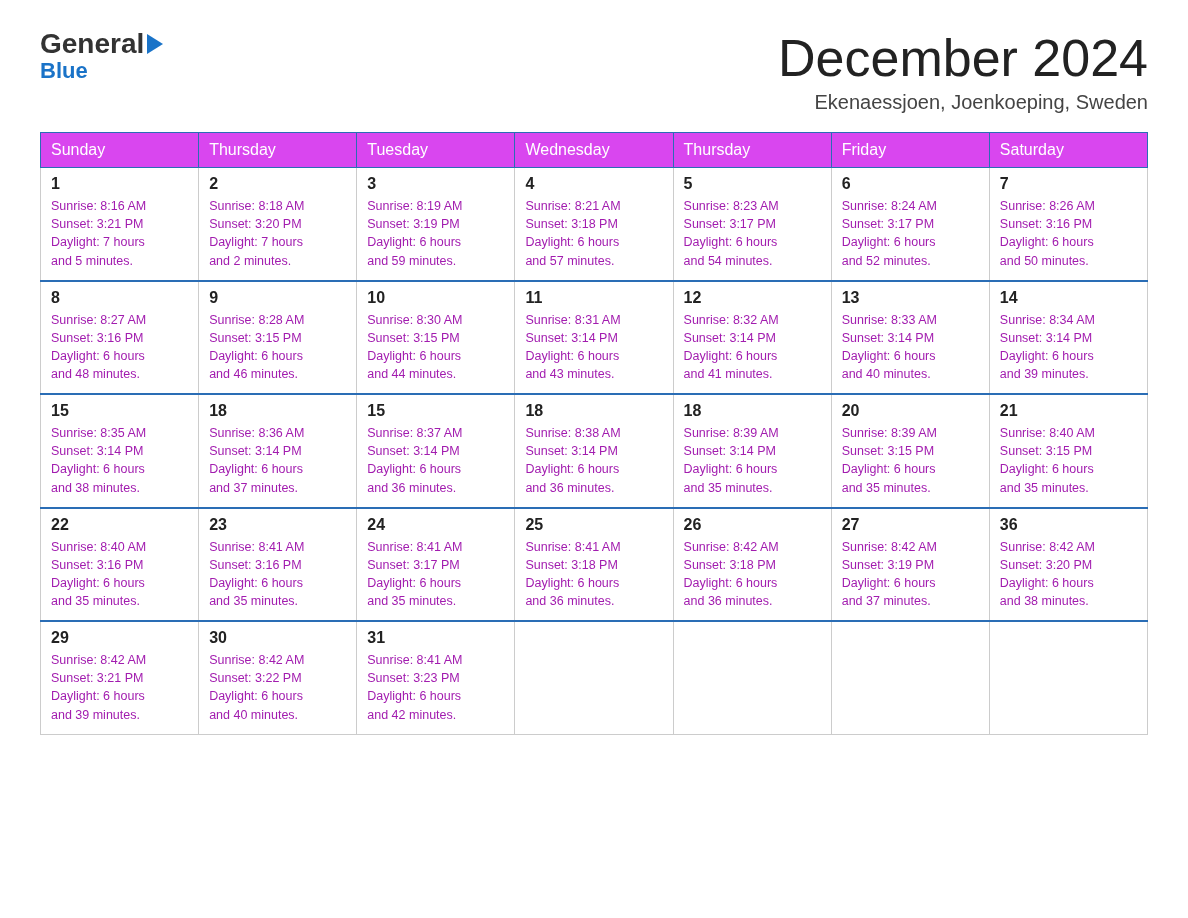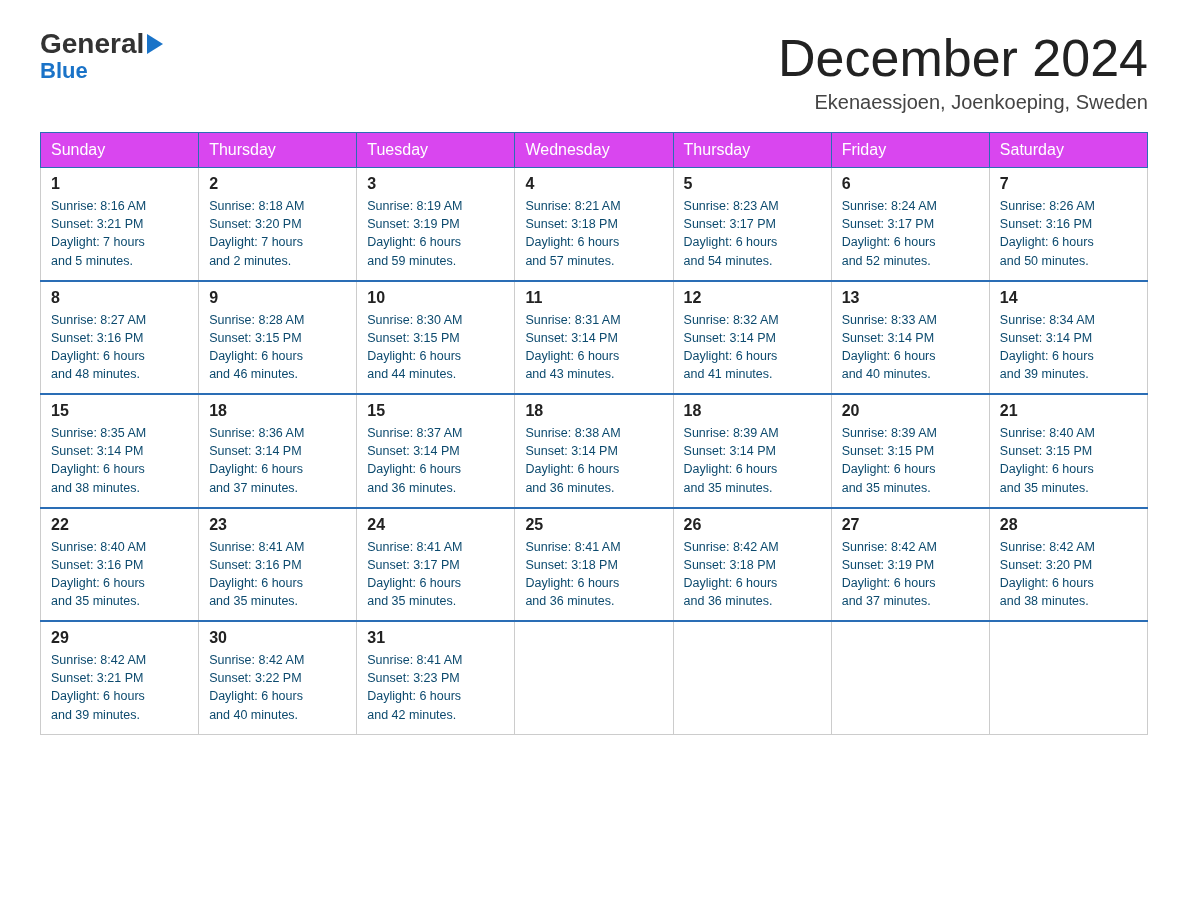--- a/index.html
+++ b/index.html
@@ -84,21 +84,21 @@
     }
     tbody tr td .day-num {
       font-size: 16px;
       font-weight: bold;
       margin-bottom: 4px;
       display: block;
     }
     tbody tr td .day-info {
       font-size: 12.5px;
       line-height: 1.45;
-      color: #0c4a6e;
+      color: #a21caf;
     }
     tbody tr:not(:last-child) td {
       border-bottom: 2px solid #2a6db5;
     }
     tbody tr td.empty {
       background: #fff;
     }
   </style>
 </head>
 <body>
@@ -238,21 +238,21 @@
       </td>
         <td>
         <span class="day-num">26</span>
         <div class="day-info">Sunrise: 8:42 AM<br>Sunset: 3:18 PM<br>Daylight: 6 hours<br>and 36 minutes.</div>
       </td>
         <td>
         <span class="day-num">27</span>
         <div class="day-info">Sunrise: 8:42 AM<br>Sunset: 3:19 PM<br>Daylight: 6 hours<br>and 37 minutes.</div>
       </td>
         <td>
-        <span class="day-num">28</span>
+        <span class="day-num">36</span>
         <div class="day-info">Sunrise: 8:42 AM<br>Sunset: 3:20 PM<br>Daylight: 6 hours<br>and 38 minutes.</div>
       </td>
       </tr>
       <tr>
         <td>
         <span class="day-num">29</span>
         <div class="day-info">Sunrise: 8:42 AM<br>Sunset: 3:21 PM<br>Daylight: 6 hours<br>and 39 minutes.</div>
       </td>
         <td>
         <span class="day-num">30</span>

